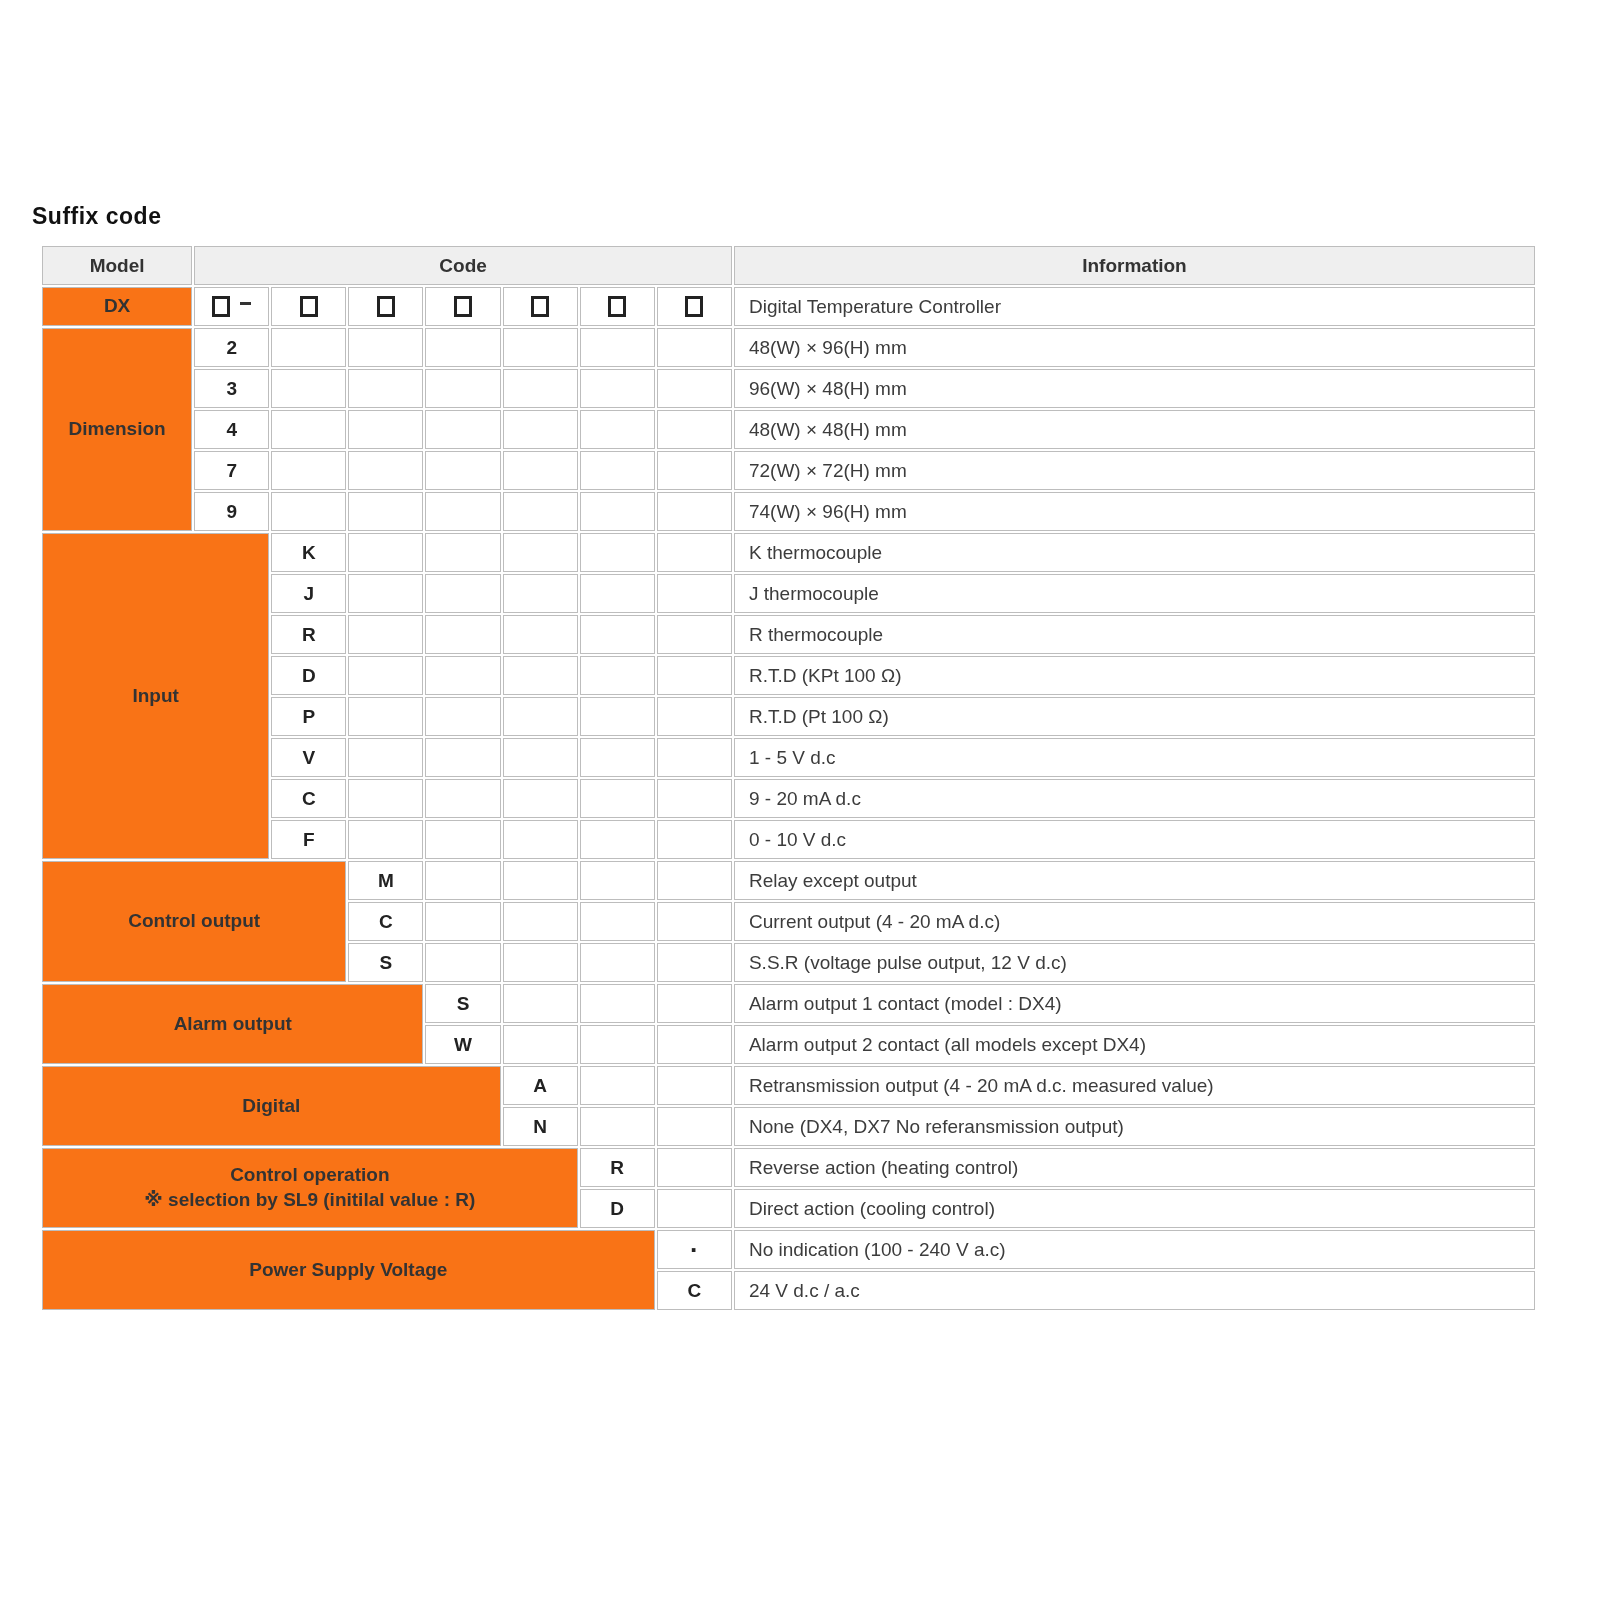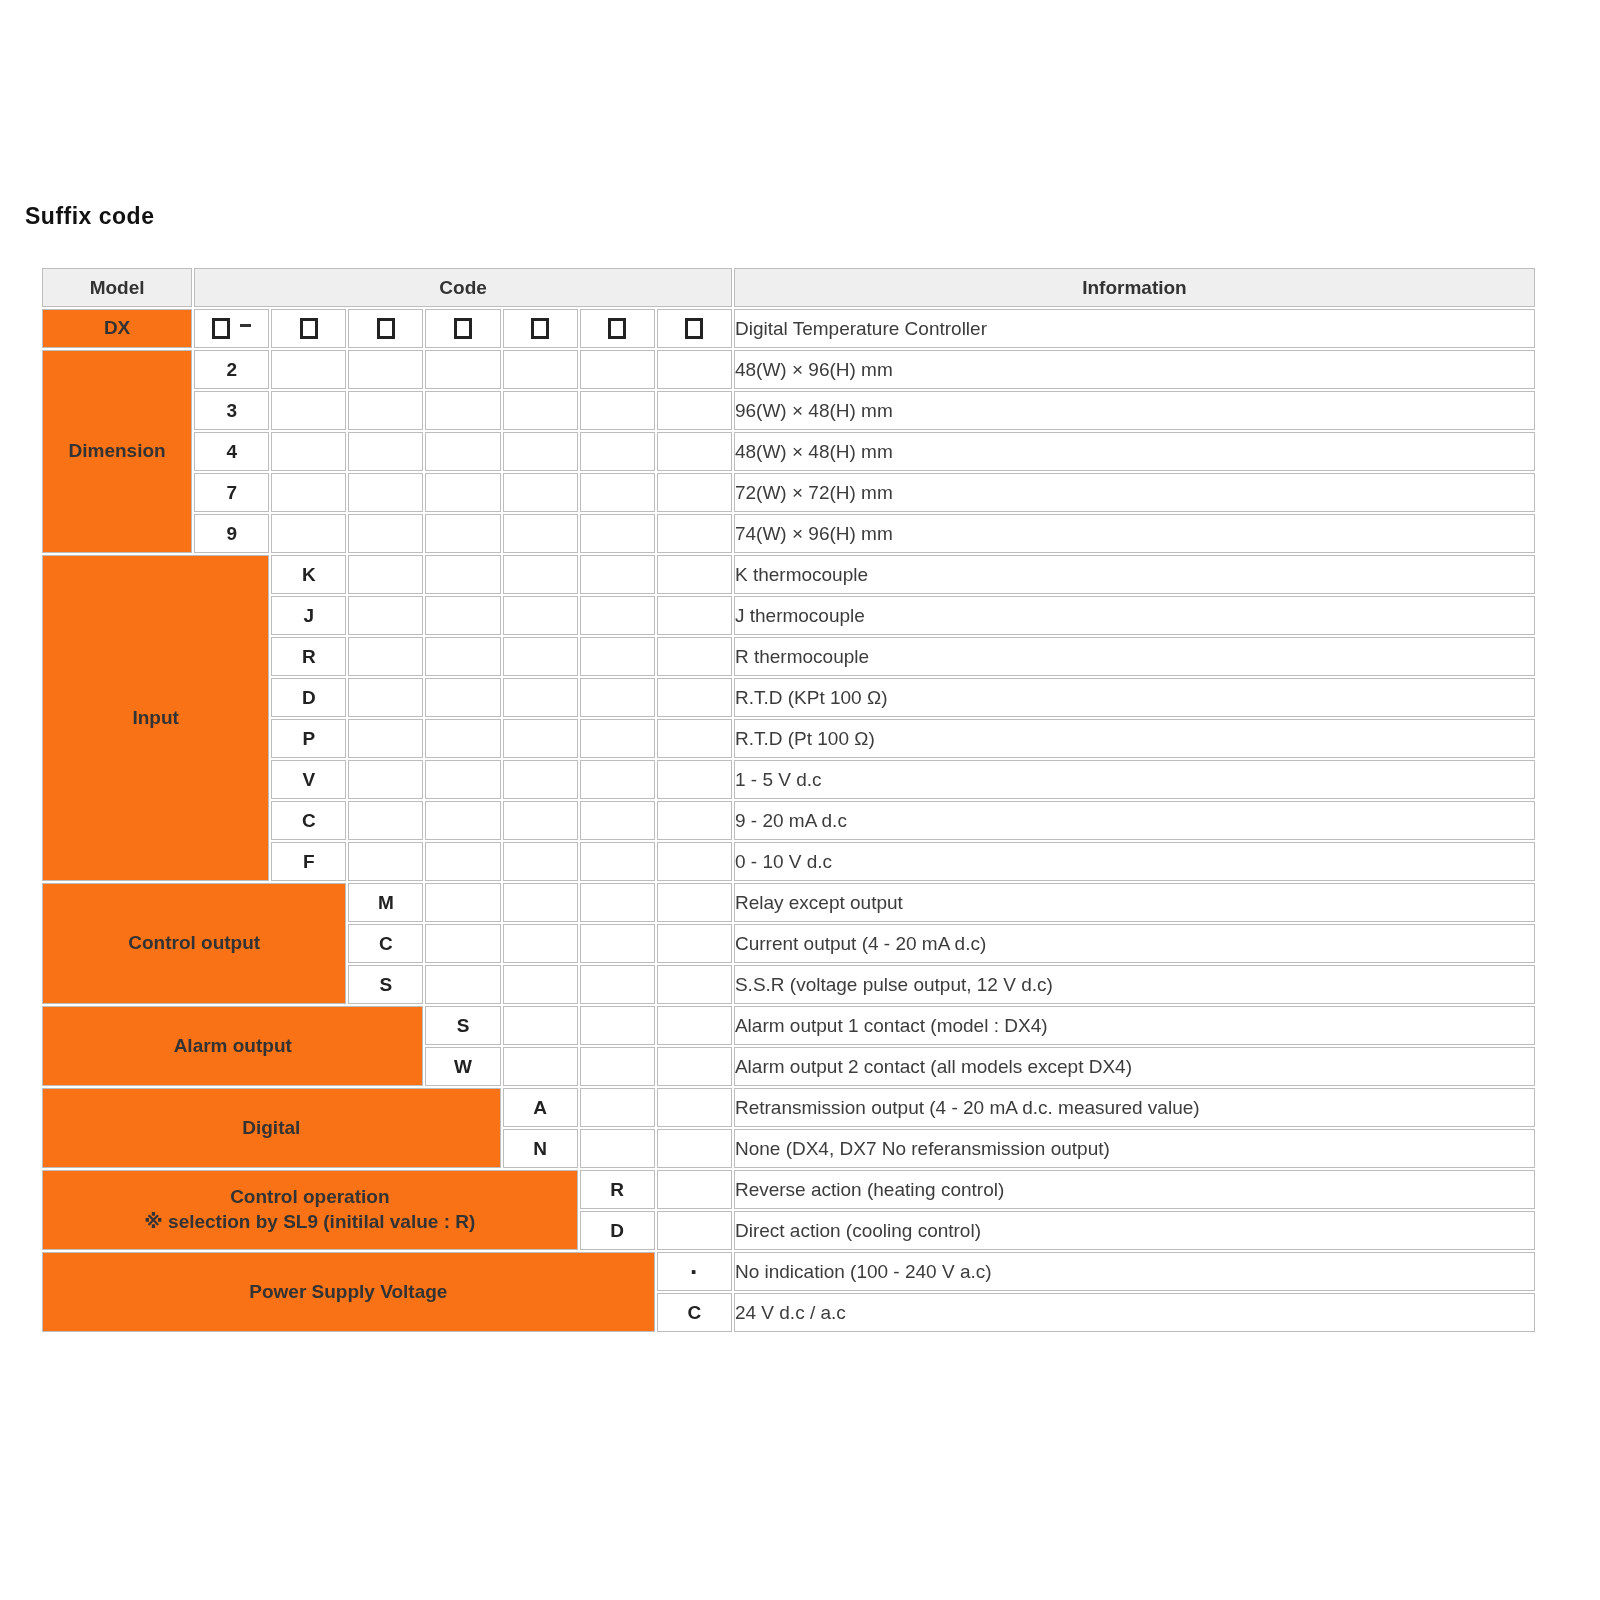--- a/index.html
+++ b/index.html
@@ -9,32 +9,32 @@
   }
   .canvas {
     position: relative;
     width: 1600px;
     height: 1600px;
     background: #ffffff;
     font-family: "Liberation Sans", "DejaVu Sans", sans-serif;
   }
   .title {
     position: absolute;
-    left: 25px;
+    left: 32px;
     top: 203px;
     margin: 0;
     font-size: 23px;
     font-weight: bold;
     color: #111111;
     letter-spacing: 0.5px;
   }
   table.suffix {
     position: absolute;
     left: 40px;
-    top: 266px;
+    top: 244px;
     width: 1497px;
     table-layout: fixed;
     border-collapse: separate;
     border-spacing: 2px;
     background: #ffffff;
   }
   th, td {
     border: 1px solid #bdbdbd;
     height: 39px;
     box-sizing: border-box;
@@ -64,20 +64,21 @@
   }
   .code.dot {
     font-size: 26px;
     line-height: 0;
   }
   .empty {
     background: #ffffff;
   }
   .info {
     text-align: left;
+    padding-left: 14px;
     color: #3c3c3c;
     font-weight: normal;
     background: #ffffff;
   }
   .cbox {
     display: inline-block;
     width: 12px;
     height: 15px;
     border: 3px solid #222222;
     vertical-align: middle;

